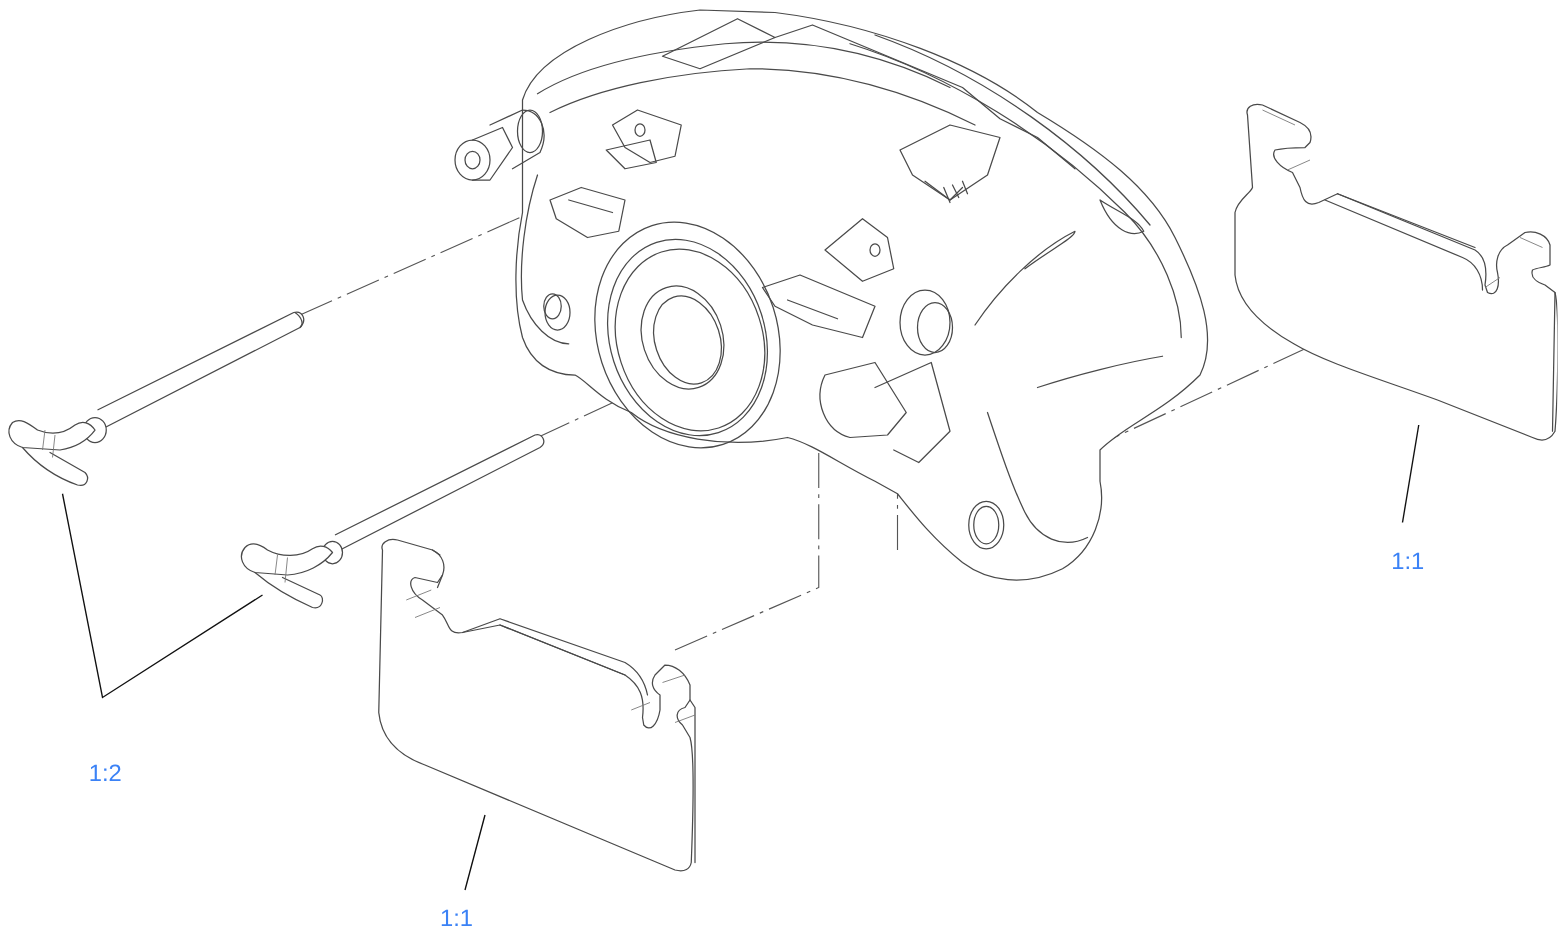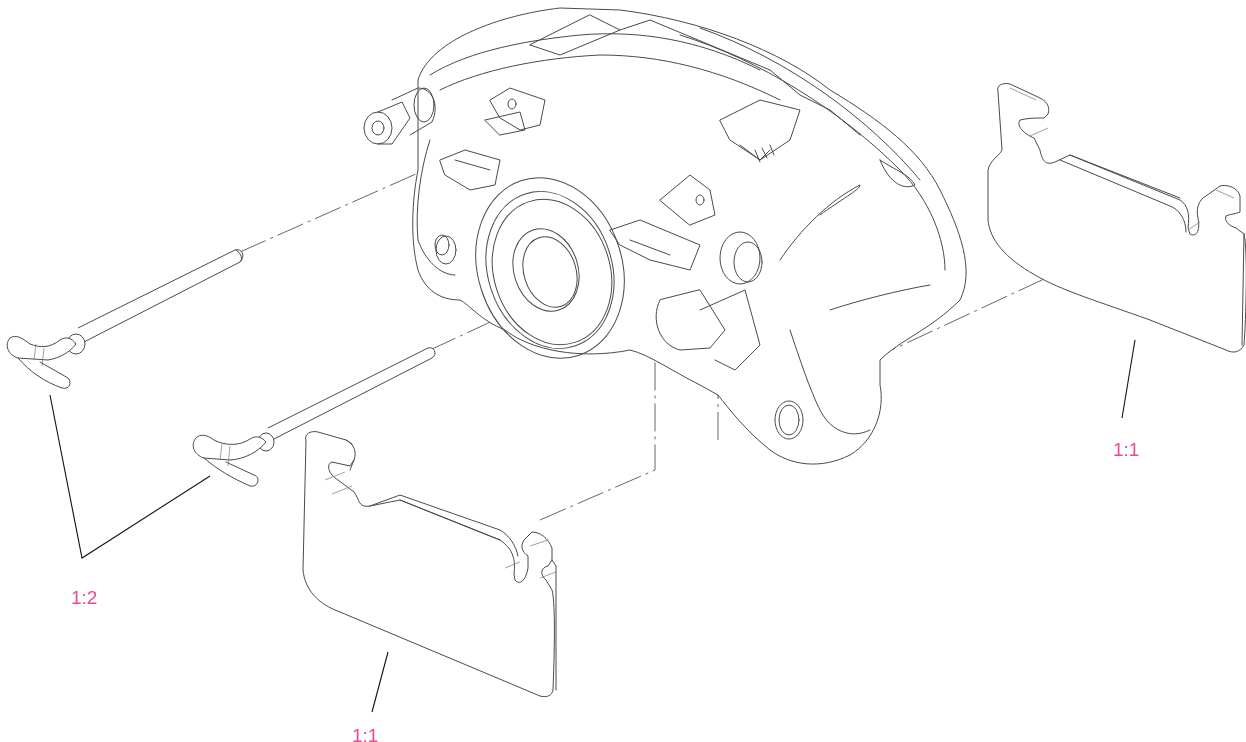--- a/index.html
+++ b/index.html
@@ -7,21 +7,21 @@
   #drawing { position: absolute; left: 0; top: 0; width: 1246px; height: 742px; }
   .ln { fill: none; stroke: #4a4a4a; stroke-width: 1; stroke-linejoin: round; stroke-linecap: round; }
   .lnf { fill: #ffffff; stroke: #4a4a4a; stroke-width: 1; stroke-linejoin: round; }
   .thin { fill: none; stroke: #777; stroke-width: 0.7; }
   .dash { fill: none; stroke: #555; stroke-width: 0.9; stroke-dasharray: 28 5 3 5; }
   .leader { fill: none; stroke: #111; stroke-width: 1.1; }
   .label {
     position: absolute;
     font-family: "Liberation Sans", sans-serif;
     font-size: 19px;
-    color: #ec4899;
+    color: #3b82f6;
     line-height: 1;
     white-space: nowrap;
   }
 </style>
 </head>
 <body>
 
 <svg id="drawing" viewBox="0 0 1246 742" xmlns="http://www.w3.org/2000/svg">
 
   <g>
@@ -127,15 +127,15 @@
     <path class="ln" d="M1244 234 L1242 345"></path>
   </g>
 
   <g>
     <path class="leader" d="M50 395 L82 558 L210 476"></path>
     <path class="leader" d="M388 652 L372 712"></path>
     <path class="leader" d="M1135 340 L1122 418"></path>
   </g>
 </svg>
 
-<div class="label" style="left:71px; top:588px;">1:2</div>
+<div class="label" style="left:71px; top:610px;">1:2</div>
 <div class="label" style="left:352px; top:726px;">1:1</div>
 <div class="label" style="left:1113px; top:440px;">1:1</div>
 
 </body></html>

